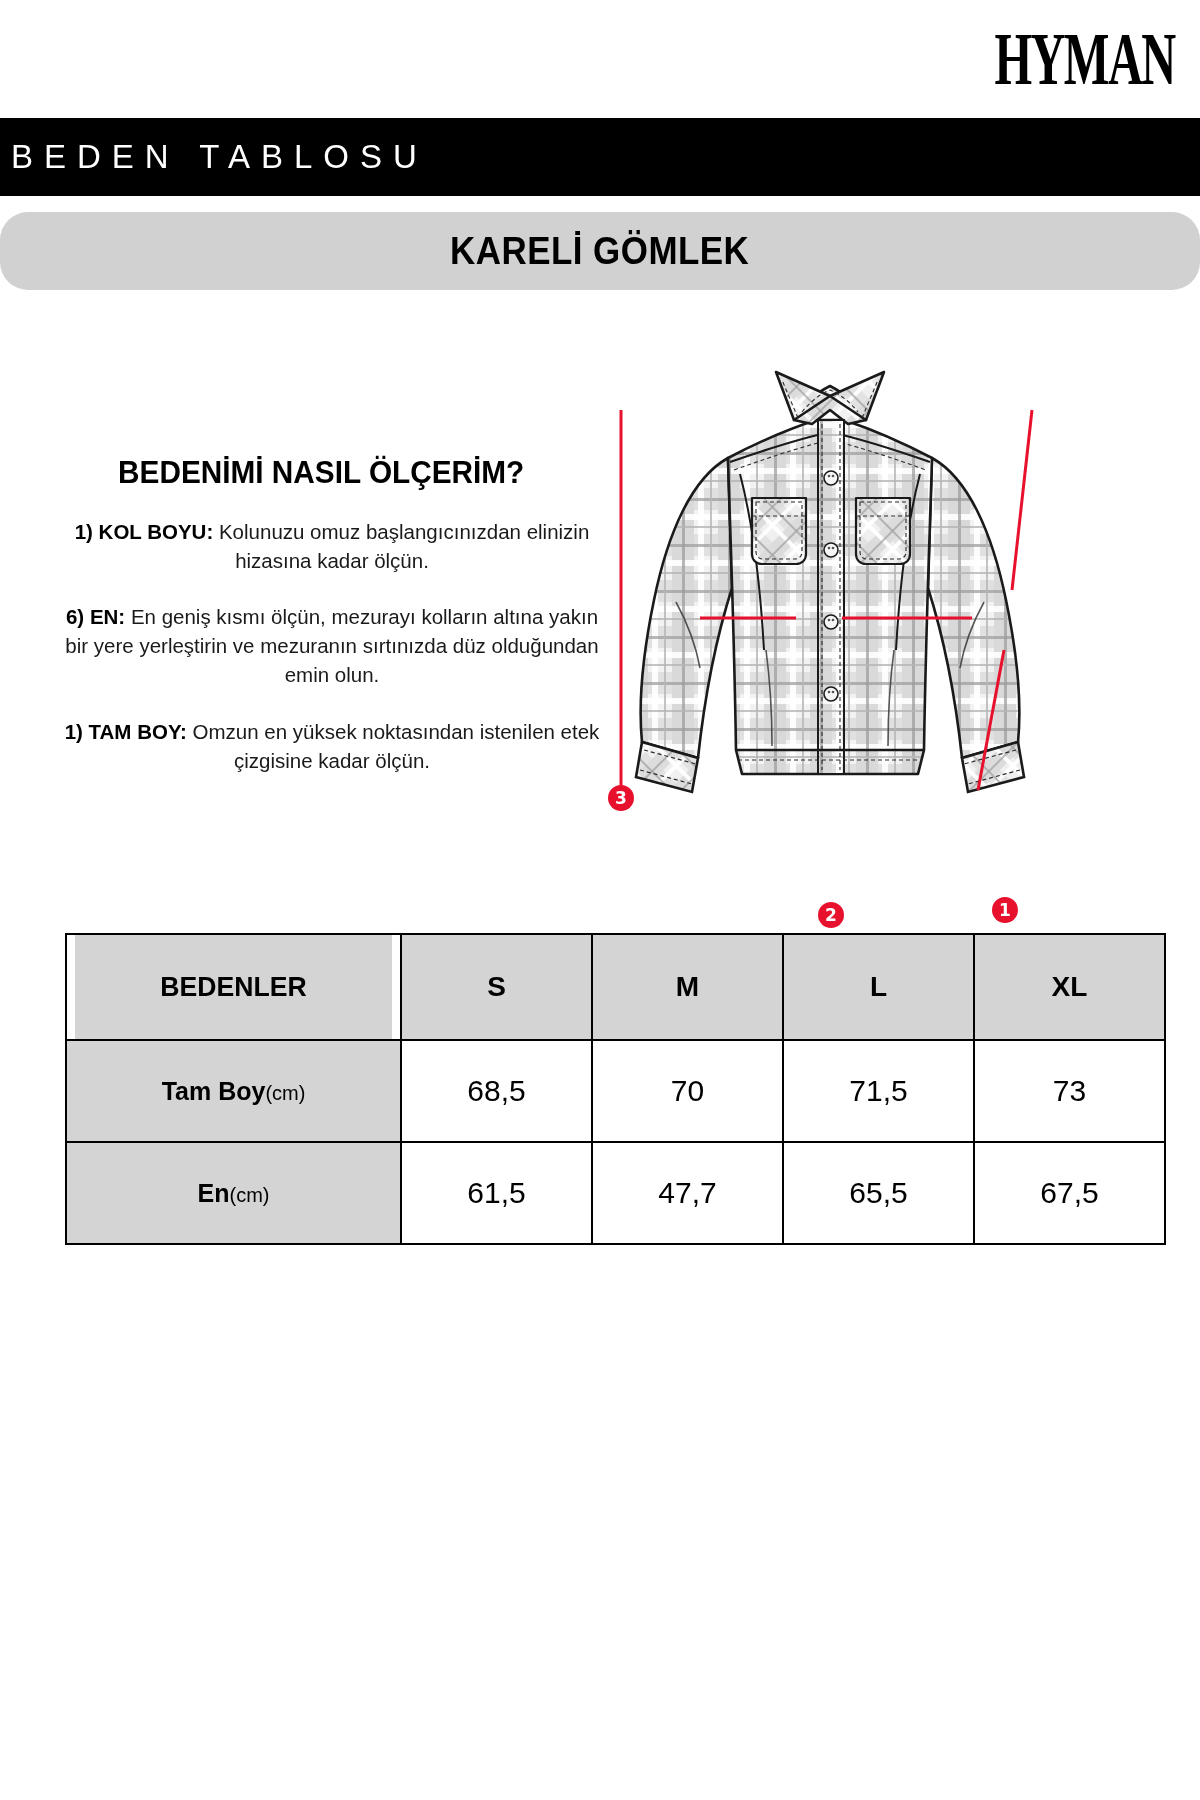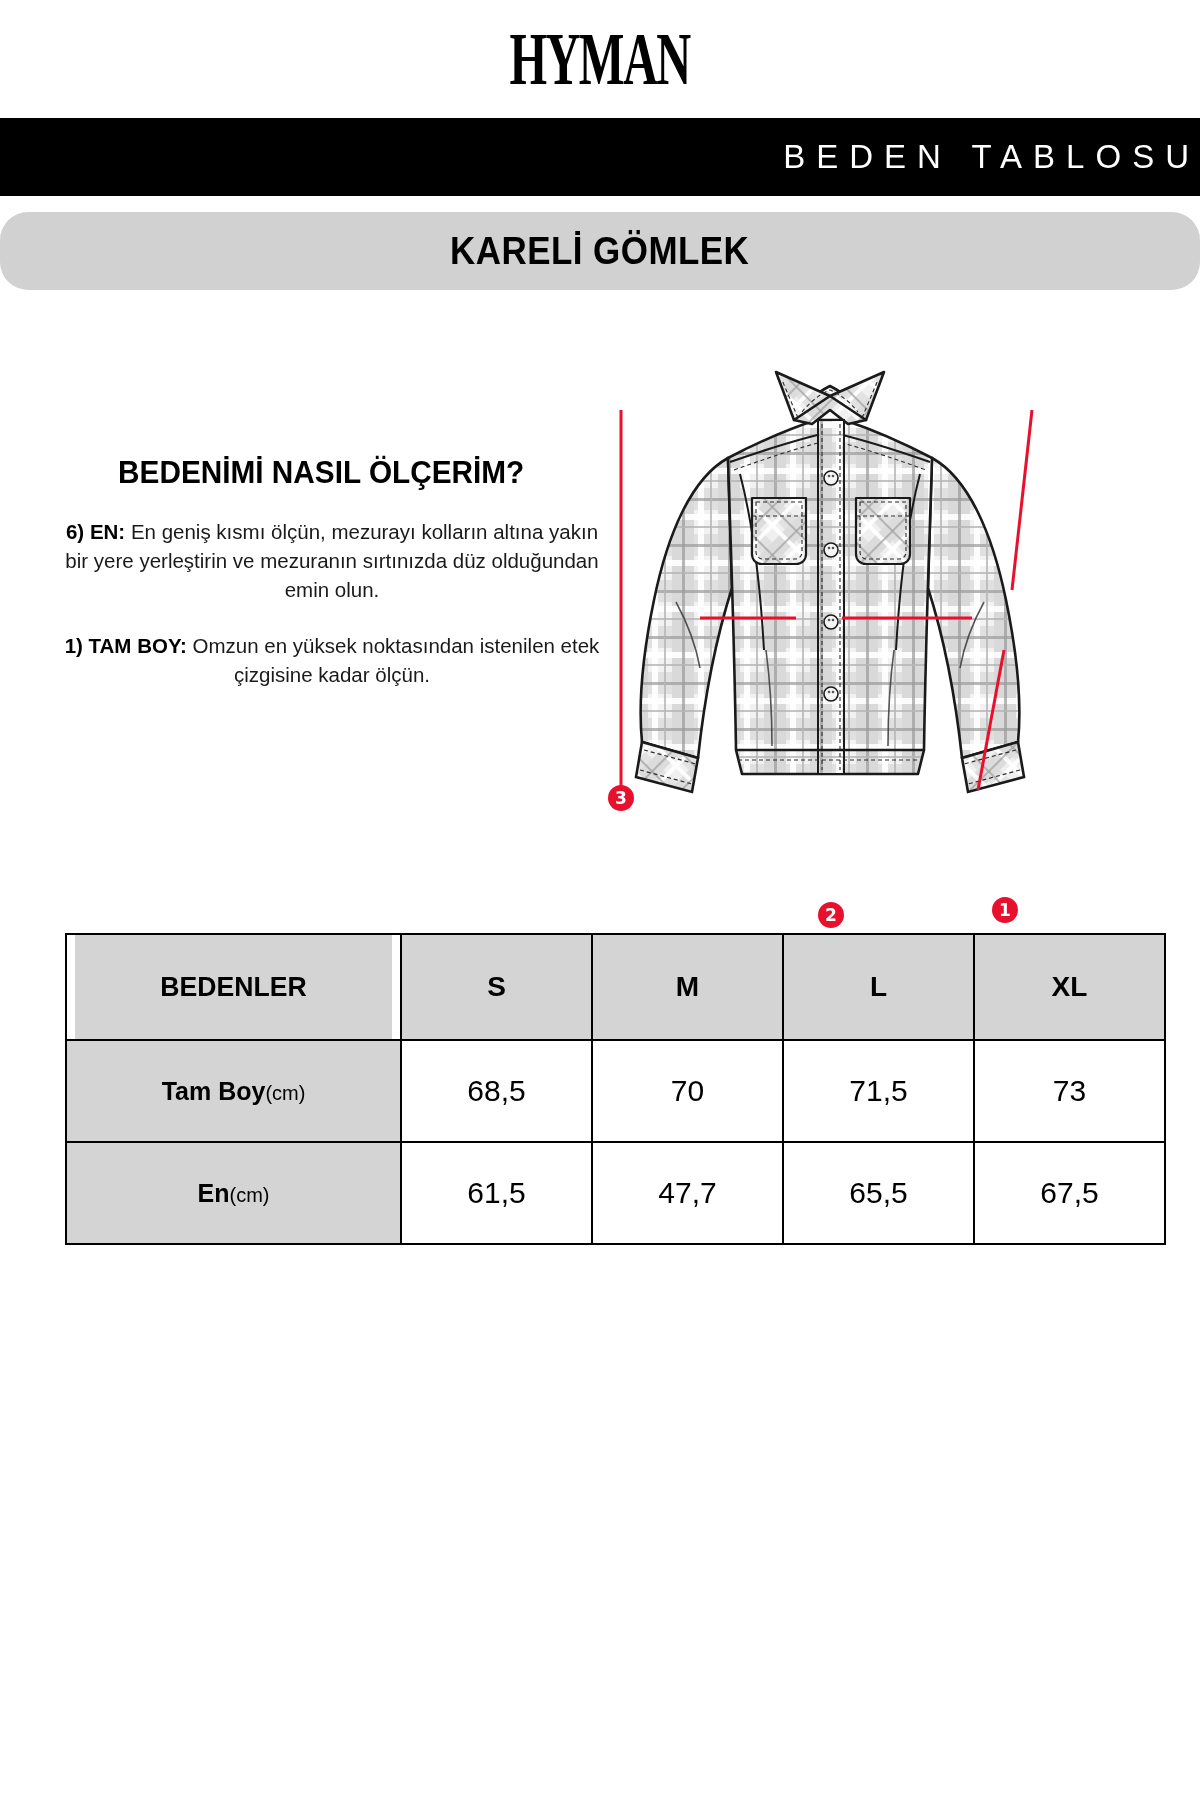--- a/index.html
+++ b/index.html
@@ -14,42 +14,42 @@
     color: #000000;
     overflow: hidden;
     position: relative;
   }
 
   
   .brand-wrap {
     height: 118px;
     display: flex;
     align-items: center;
-    justify-content: center;
+    justify-content: flex-end;
     background: #ffffff;
   }
   .brand-logo {
     font-family: "Liberation Serif", "DejaVu Serif", serif;
     font-weight: 700;
     font-size: 62px;
     letter-spacing: -2px;
     line-height: 1;
     transform: scaleX(0.78) scaleY(1.18);
     transform-origin: center;
     color: #000000;
     white-space: nowrap;
   }
 
   
   .band-black {
     background: #000000;
     height: 78px;
     display: flex;
     align-items: center;
-    justify-content: flex-end;
+    justify-content: flex-start;
   }
   .band-black-text {
     color: #ffffff;
     font-size: 33px;
     font-weight: 400;
     letter-spacing: 11px;
     text-indent: 11px;
     font-family: "Liberation Sans", sans-serif;
   }
 
@@ -203,20 +203,23 @@
 
 <div class="band-grey">
   <div class="band-grey-text">KARELİ GÖMLEK</div>
 </div>
 
 <div class="middle">
 
   <div class="howto">
     <h2 class="howto-title">BEDENİMİ NASIL ÖLÇERİM?</h2>
 
+    <p class="howto-item">
+      <b>1) KOL BOYU:</b><span> Kolunuzu omuz başlangıcınızdan elinizin hizasına kadar ölçün.</span>
+    </p>
 
     <p class="howto-item">
       <b>6) EN:</b><span> En geniş kısmı ölçün, mezurayı kolların altına yakın bir yere yerleştirin ve mezuranın sırtınızda düz olduğundan emin olun.</span>
     </p>
 
     <p class="howto-item">
       <b>1) TAM BOY:</b><span> Omzun en yüksek noktasından istenilen etek çizgisine kadar ölçün.</span>
     </p>
   </div>
 

